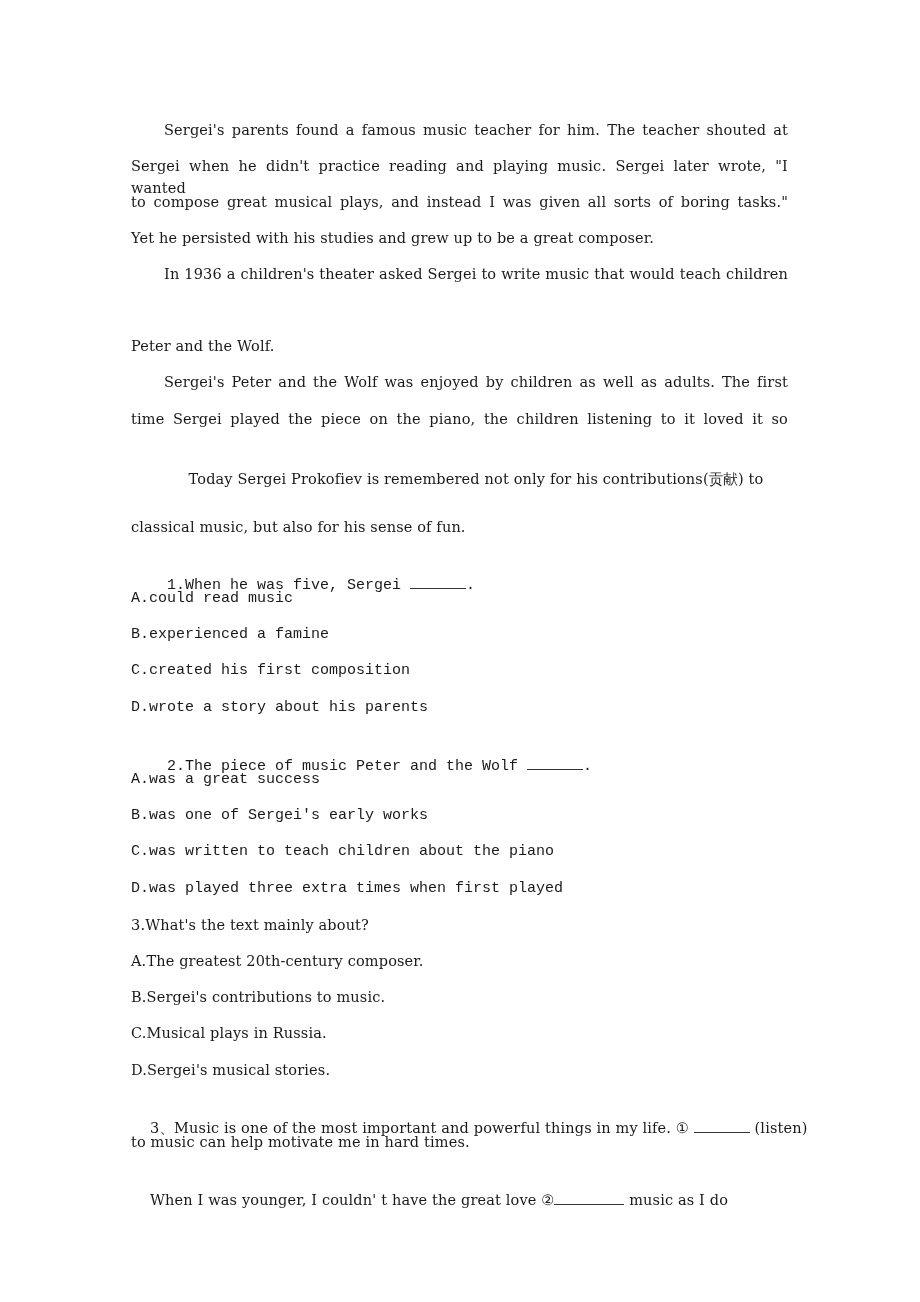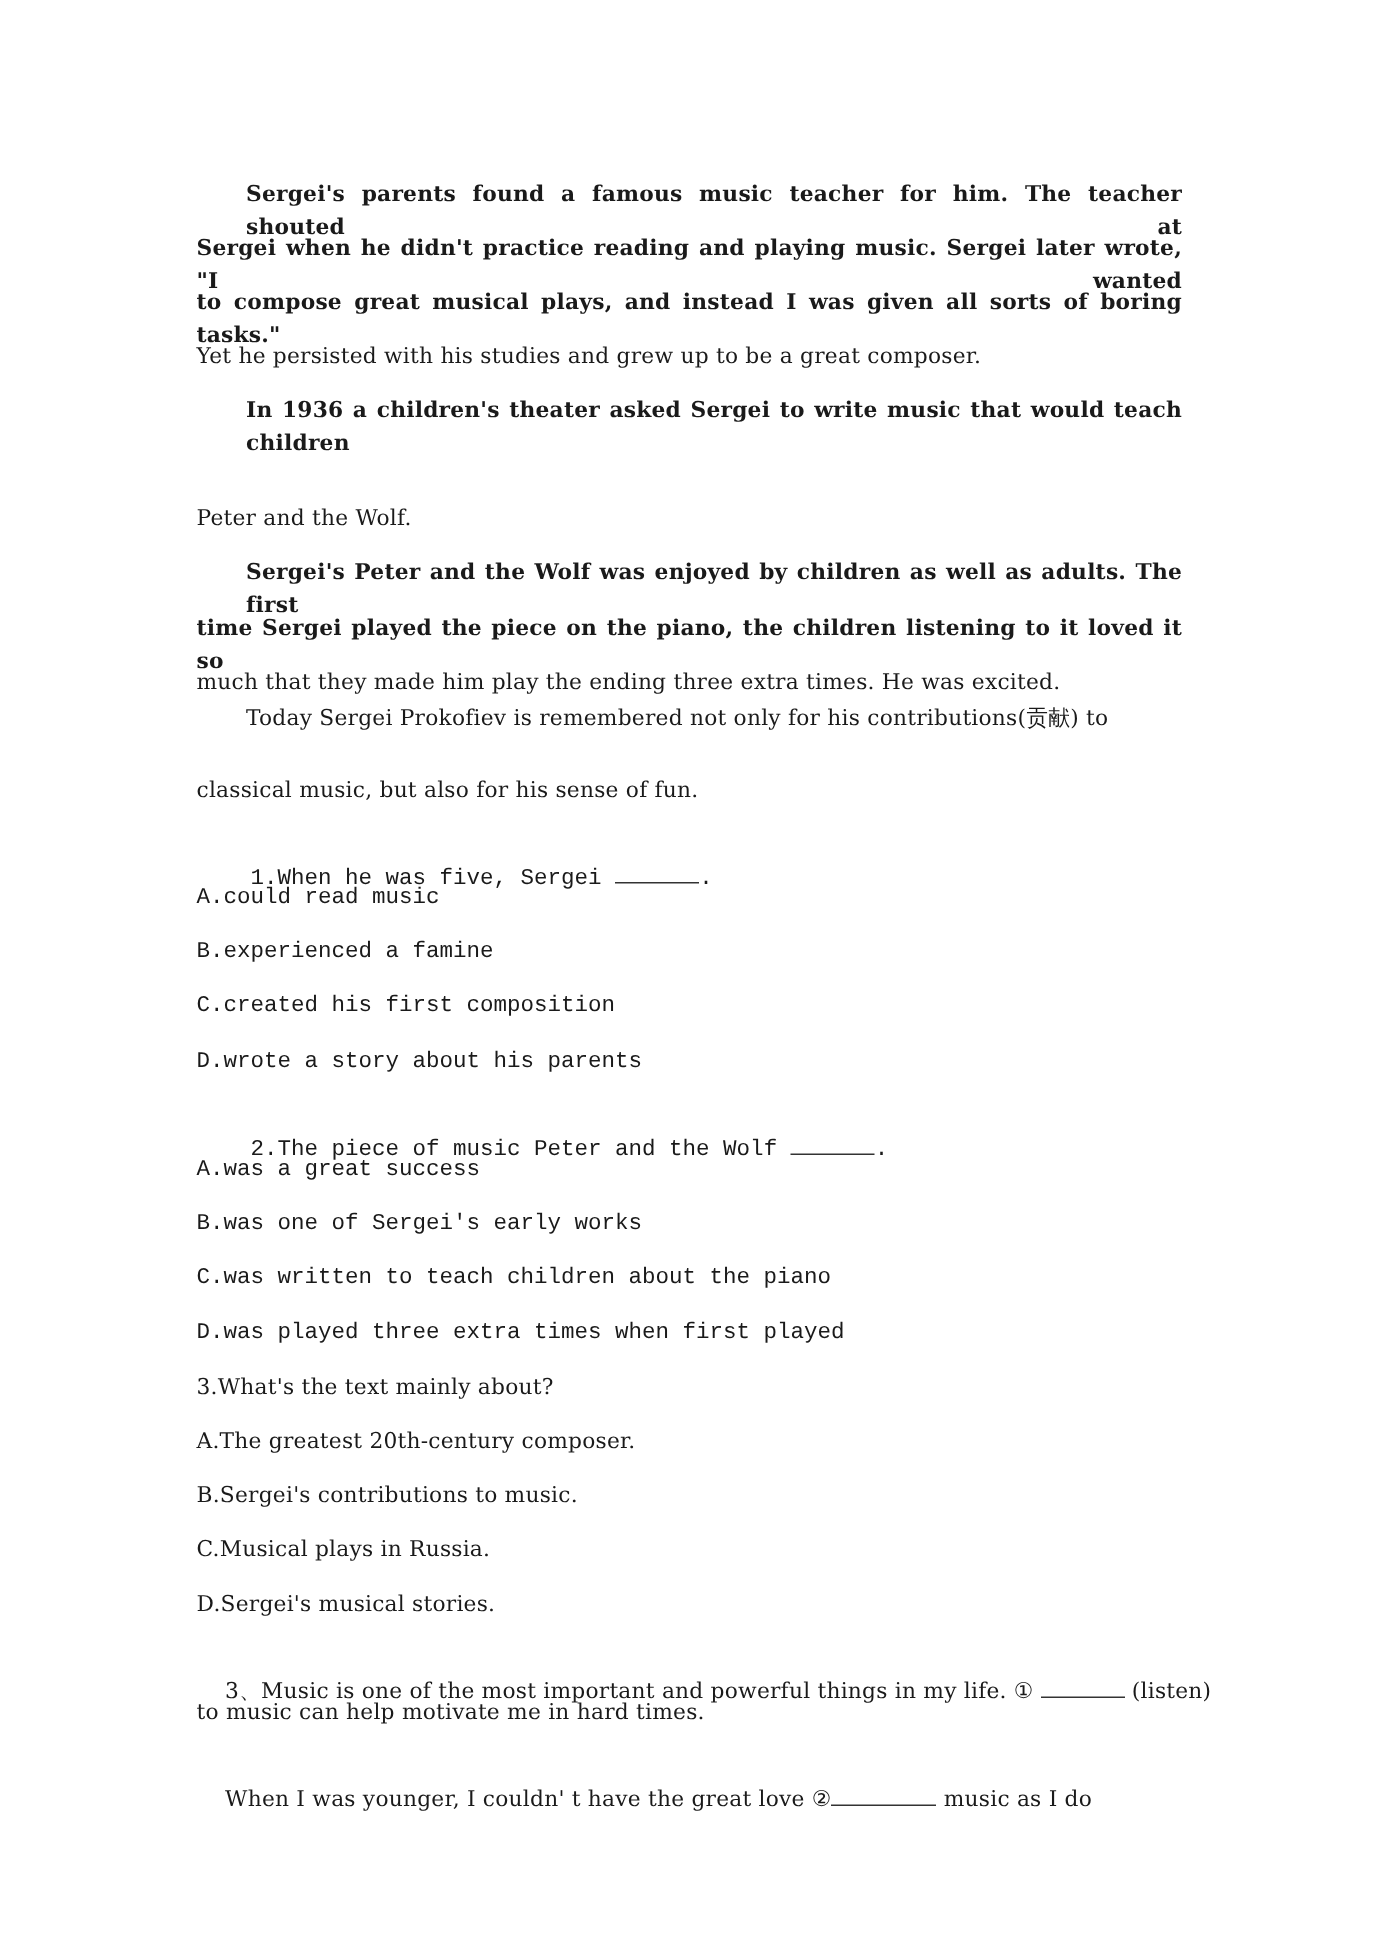--- a/index.html
+++ b/index.html
@@ -5,44 +5,43 @@
   html, body { margin: 0; padding: 0; background: #ffffff; }
   body { width: 920px; height: 1302px; position: relative; overflow: hidden; }
   .page {
     position: absolute; left: 0; top: 0; width: 920px; height: 1302px;
     background: #ffffff; color: #1a1a1a;
     font-family: "DejaVu Serif", "Liberation Serif", serif;
     font-size: 14.5px;
   }
   .line {
     position: absolute; left: 131px; height: 22px; line-height: 22px;
-    white-space: pre; color: #1a1a1a; letter-spacing: 0.15px;
+    white-space: pre; color: #1a1a1a; letter-spacing: 0.15px; text-align: center;
   }
   .line.mono { font-family: "Liberation Mono", "DejaVu Sans Mono", monospace; font-size: 15px; letter-spacing: 0; }
   .indent { left: 164px; }
-  .justify { width: 657px; text-align: justify; text-align-last: justify; white-space: normal; font-weight: bold; }
+  .justify { width: 657px; text-align: justify; text-align-last: justify; white-space: normal; }
   .justify.indent { width: 624px; }
   .blank { display: inline-block; border-bottom: 1px solid #333; height: 14px; vertical-align: baseline; }
 </style>
 </head>
 <body>
 
 <div class="page">
 
   <div class="line indent justify" style="top:119px">Sergei's parents found a famous music teacher for him. The teacher shouted at</div>
   <div class="line justify" style="top:155px">Sergei when he didn't practice reading and playing music. Sergei later wrote, "I wanted</div>
   <div class="line justify" style="top:191px">to compose great musical plays, and instead I was given all sorts of boring tasks."</div>
   <div class="line" style="top:227px">Yet he persisted with his studies and grew up to be a great composer.</div>
 
   <div class="line indent justify" style="top:263px">In 1936 a children's theater asked Sergei to write music that would teach children</div>
   <div class="line" style="top:335px">Peter and the Wolf.</div>
 
   <div class="line indent justify" style="top:371px">Sergei's Peter and the Wolf was enjoyed by children as well as adults. The first</div>
   <div class="line justify" style="top:408px">time Sergei played the piece on the piano, the children listening to it loved it so</div>
-  <div class="line" style="top:444px">much that they made him play the ending three extra times. He was excited.</div>
 
   <div class="line indent" style="top:468px; width:624px;">Today Sergei Prokofiev is remembered not only for his contributions(贡献) to</div>
   <div class="line" style="top:516px">classical music, but also for his sense of fun.</div>
 
   <div class="line mono" style="top:552px">
     <span>1.</span><span>When he was five, Sergei</span> <span class="blank" style="width:56px"></span><span>.</span>
   </div>
   <div class="line mono" style="top:588px"><span>A.</span><span>could read music</span></div>
   <div class="line mono" style="top:624px"><span>B.</span><span>experienced a famine</span></div>
   <div class="line mono" style="top:660px"><span>C.</span><span>created his first composition</span></div>

